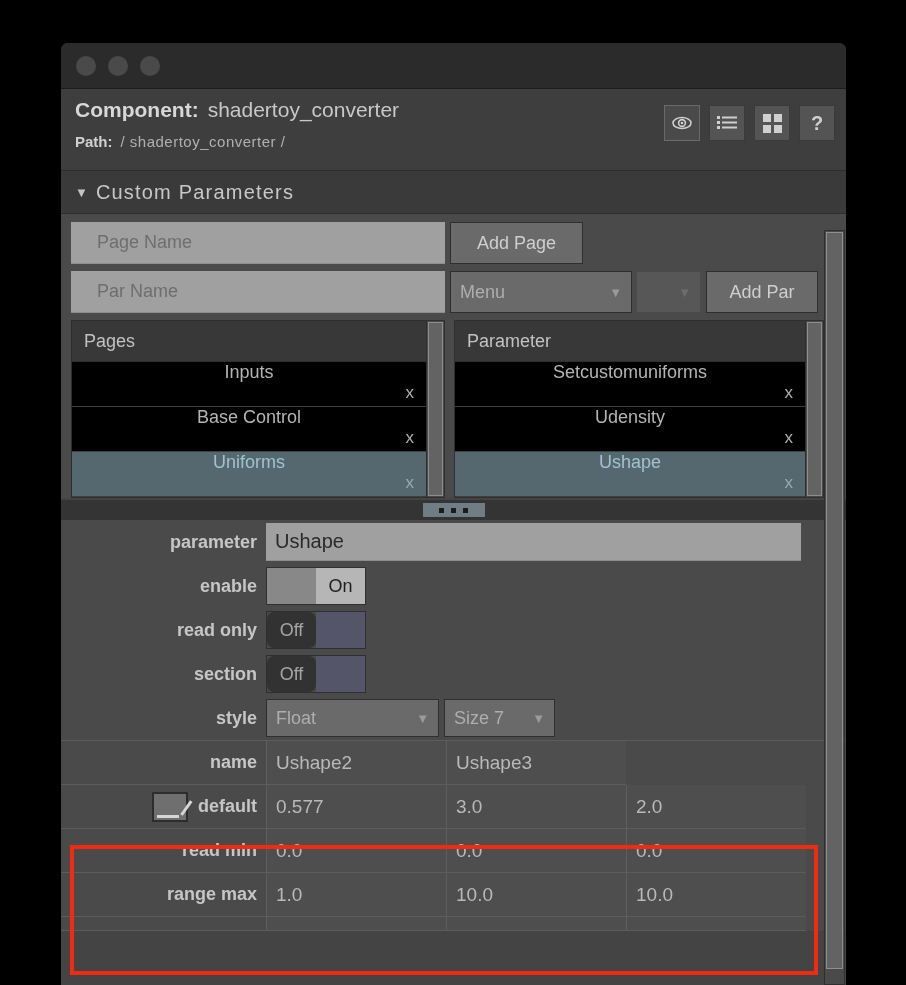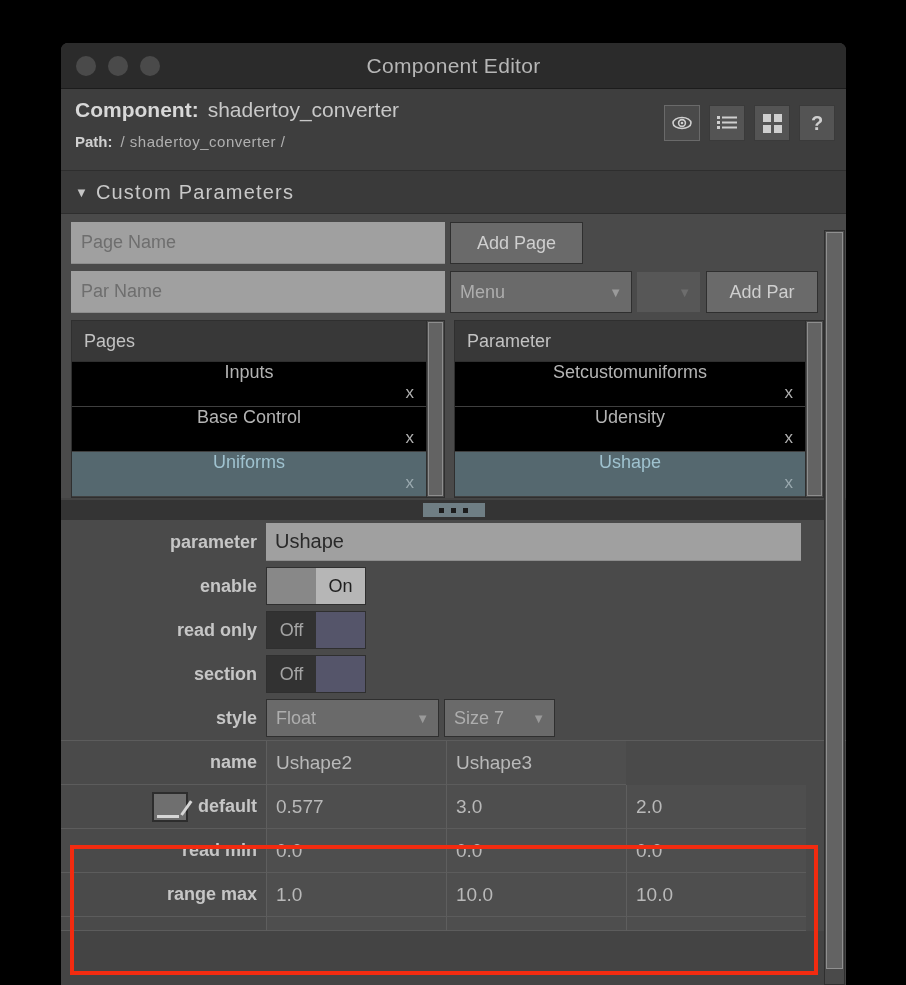--- a/index.html
+++ b/index.html
@@ -58,21 +58,21 @@
   }
   .tri { color:#c4c4c4; font-size:13px; margin-right:8px; }
   .section-title { font-size:20px; color:#c8c8c8; letter-spacing:1.2px; }
 
   .body { background:#4a4a4a; padding: 8px 10px 0 10px; }
 
   .row { display:flex; align-items:center; margin-bottom:7px; }
 
   .textfield {
     background:#a0a0a0; height:42px; box-sizing:border-box;
-    display:flex; align-items:center; padding-left:10px;
+    display:flex; align-items:center; padding-left:26px;
     font-size:18px; color:#6e6e6e; border-bottom:1px solid #8d8d8d;
   }
   .btn {
     background:#6a6a6a; border:1px solid #2f2f2f; height:42px; box-sizing:border-box;
     display:flex; align-items:center; justify-content:center;
     font-size:18px; color:#cfcfcf;
   }
   .dropdown {
     background:#6a6a6a; border:1px solid #2f2f2f; height:42px; box-sizing:border-box;
     display:flex; align-items:center; padding: 0 9px;
@@ -128,21 +128,21 @@
     background:#a0a0a0; height:38px; box-sizing:border-box;
     display:flex; align-items:center; padding-left:9px;
     font-size:20px; color:#2a2a2a; border-bottom:1px solid #8d8d8d;
   }
   .toggle {
     display:flex; height:38px; width:100px; border:1px solid #2f2f2f; box-sizing:border-box;
   }
   .toggle .half { flex:1; display:flex; align-items:center; justify-content:center; font-size:18px; }
   .toggle.on .left { background:#888888; }
   .toggle.on .right { background:#b6b6b6; color:#1f1f1f; }
-  .toggle.off .left { background:#323232; color:#a5a5a5; }
+  .toggle.off .left { background:#323232; color:#a5a5a5;border-radius:7px; }
   .toggle.off .right { background:#55556a; }
 
   
   .ptable { border-top:1px solid #5c5c5c; }
   .trow { display:flex; height:44px; align-items:stretch; }
   .tlabel {
     width:205px; box-sizing:border-box; display:flex; align-items:center;
     justify-content:flex-end; padding-right:9px;
     font-size:18px; font-weight:bold; color:#c6c6c6; background:#4a4a4a;
     border-bottom:1px solid #5c5c5c;
@@ -183,21 +183,20 @@
 
 <div id="root">
   <div class="window">
 
     <div class="titlebar">
       <div class="traffic">
         <div class="dot"></div>
         <div class="dot"></div>
         <div class="dot"></div>
       </div>
-      <div class="title">Component Editor</div>
     </div>
 
     <div class="comp-head">
       <div class="comp-line">
         <span class="comp-key">Component:</span>
         <span class="comp-val">shadertoy_converter</span>
       </div>
       <div class="path-line">
         <span class="path-key">Path:</span>
         <span class="path-val">/ shadertoy_converter /</span>

